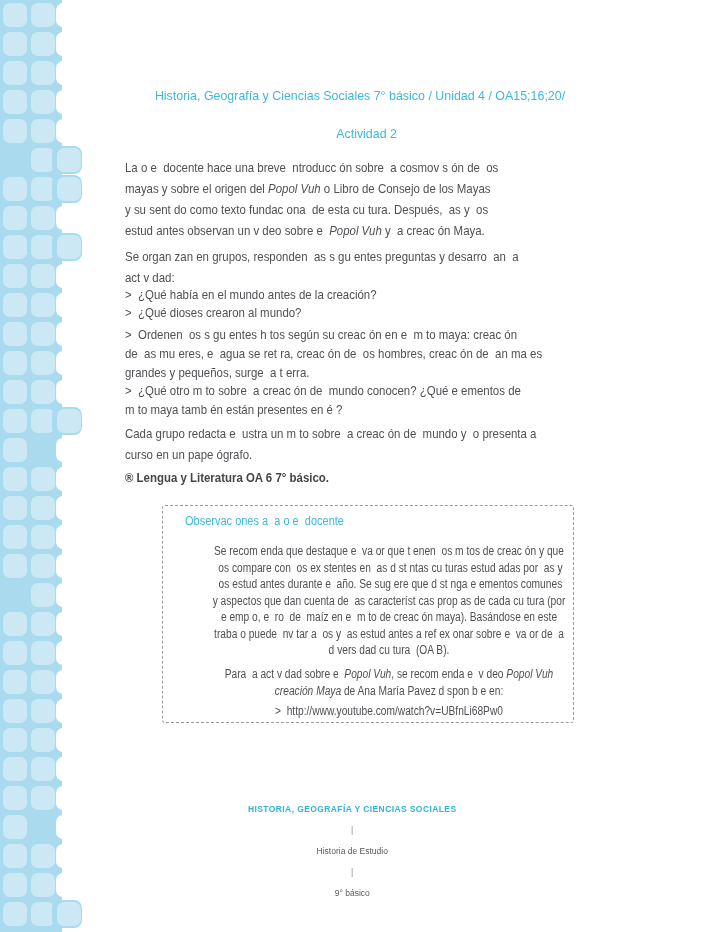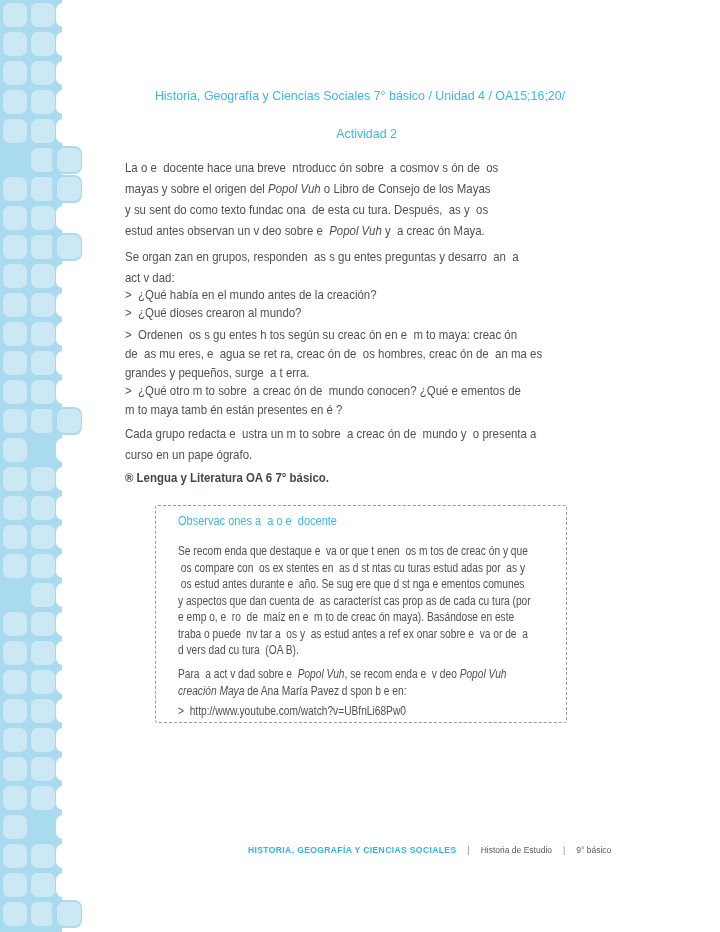--- a/index.html
+++ b/index.html
@@ -16,34 +16,34 @@
      line-height:21px;white-space:pre-wrap;transform:scaleX(0.88);transform-origin:0 0;}
   #p1{top:157px;}
   #p2{top:246px;}
   #b1{top:285px;line-height:19px;}
   #b2{top:303px;line-height:19px;}
   #b3{top:325px;line-height:19px;}
   #b4{top:381px;line-height:19px;}
   #p3{top:423px;}
   #oa{top:467px;font-weight:bold;color:#45464a;}
   
-  .tbox{position:absolute;left:155px;top:505px;width:412px;height:218px;
-     border:1.5px dashed #9a9a9a;border-radius:3px;box-sizing:border-box;}
+  .tbox{position:absolute;left:162px;top:505px;width:412px;height:218px;
+     border:1.5px dashed #9a9a9a;border-radius:3px;box-sizing:border-box;text-align:center;}
   .tbox-title{position:absolute;left:22px;top:8px;color:#3db8dc;font-size:12.5px;
      white-space:pre;transform:scaleX(0.88);transform-origin:0 0;}
   .tbox-p{position:absolute;left:22px;color:#4f5054;font-size:12px;line-height:16.5px;
      white-space:pre-wrap;width:480px;transform:scaleX(0.85);transform-origin:0 0;}
   #tboxp1{top:37px;}
   #tboxp2{top:160px;}
   #tboxlink{top:197px;}
   #tboxlink a{color:#4f5054;text-decoration:none;cursor:pointer;}
   i{font-style:italic;}
   
-  .footer{position:absolute;left:248px;top:845px;display:flex;align-items:center;
-     gap:11px;font-size:8.5px;color:#58585a;white-space:pre;}
+  .footer{position:absolute;left:248px;top:804px;display:flex;align-items:center;
+     gap:11px;font-size:8.5px;color:#58585a;white-space:pre;flex-direction:column;}
   .footer .brand{color:#2fb4d9;font-weight:bold;letter-spacing:0.4px;}
   .footer .sep{color:#8a8a8c;}
 </style>
 </head>
 <body>
 
 <div class="page">
 
   <svg class="strip" id="strip" viewBox="0 0 84 932">
       <rect x="0" y="0" width="62" height="932" rx="0" fill="#aadaee"></rect>

